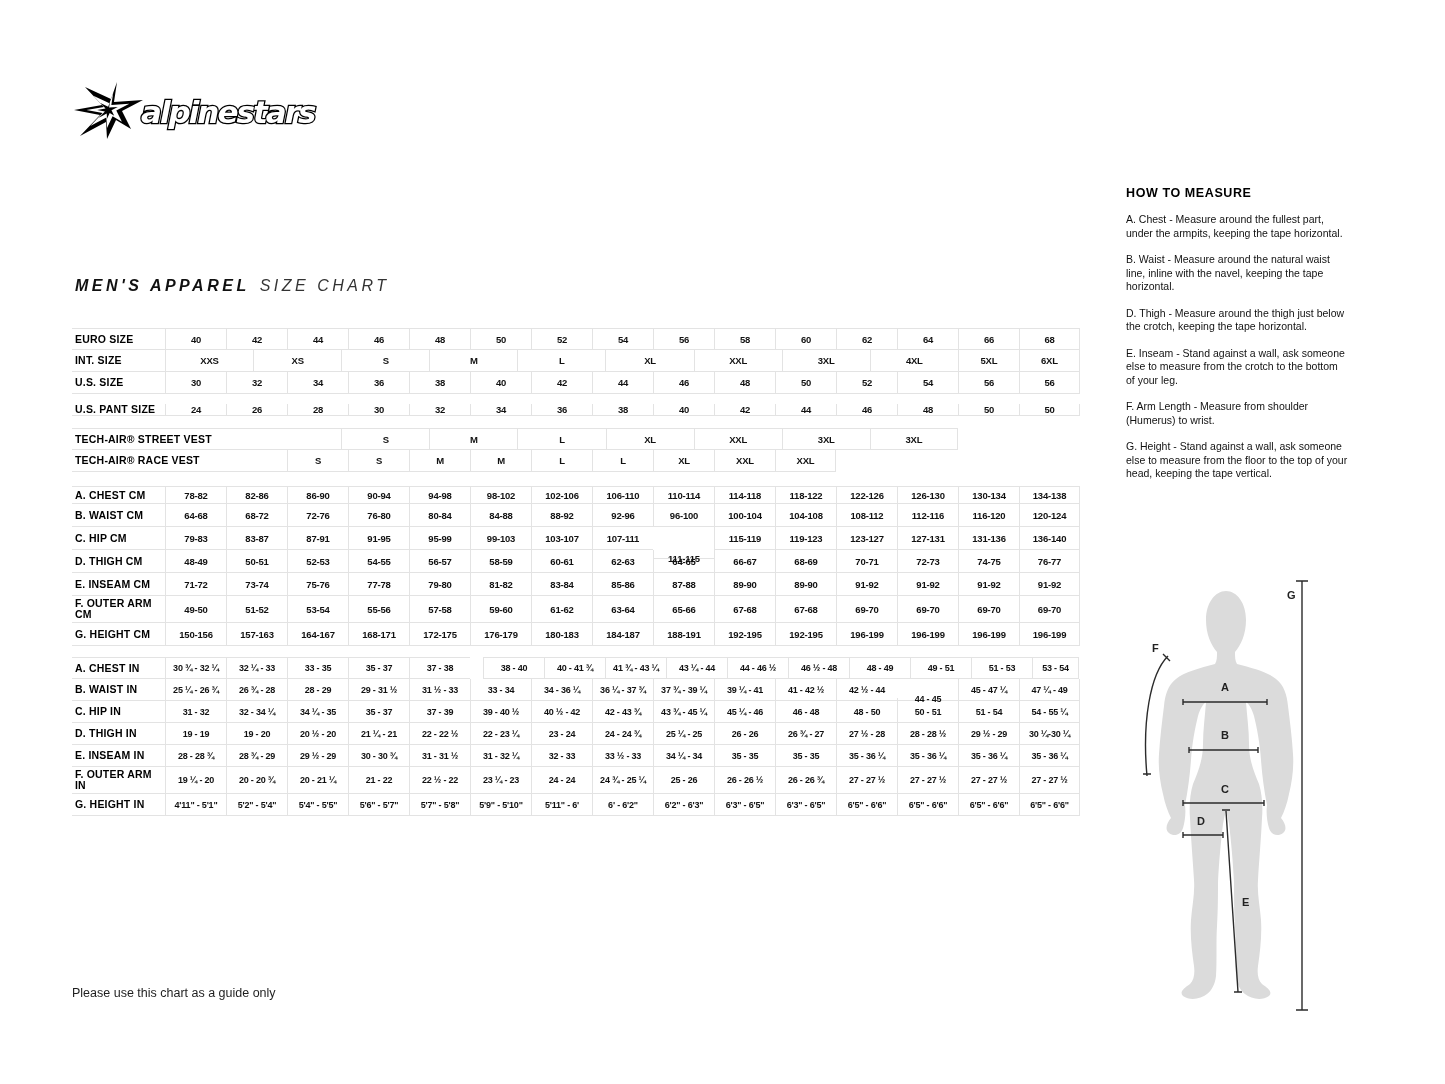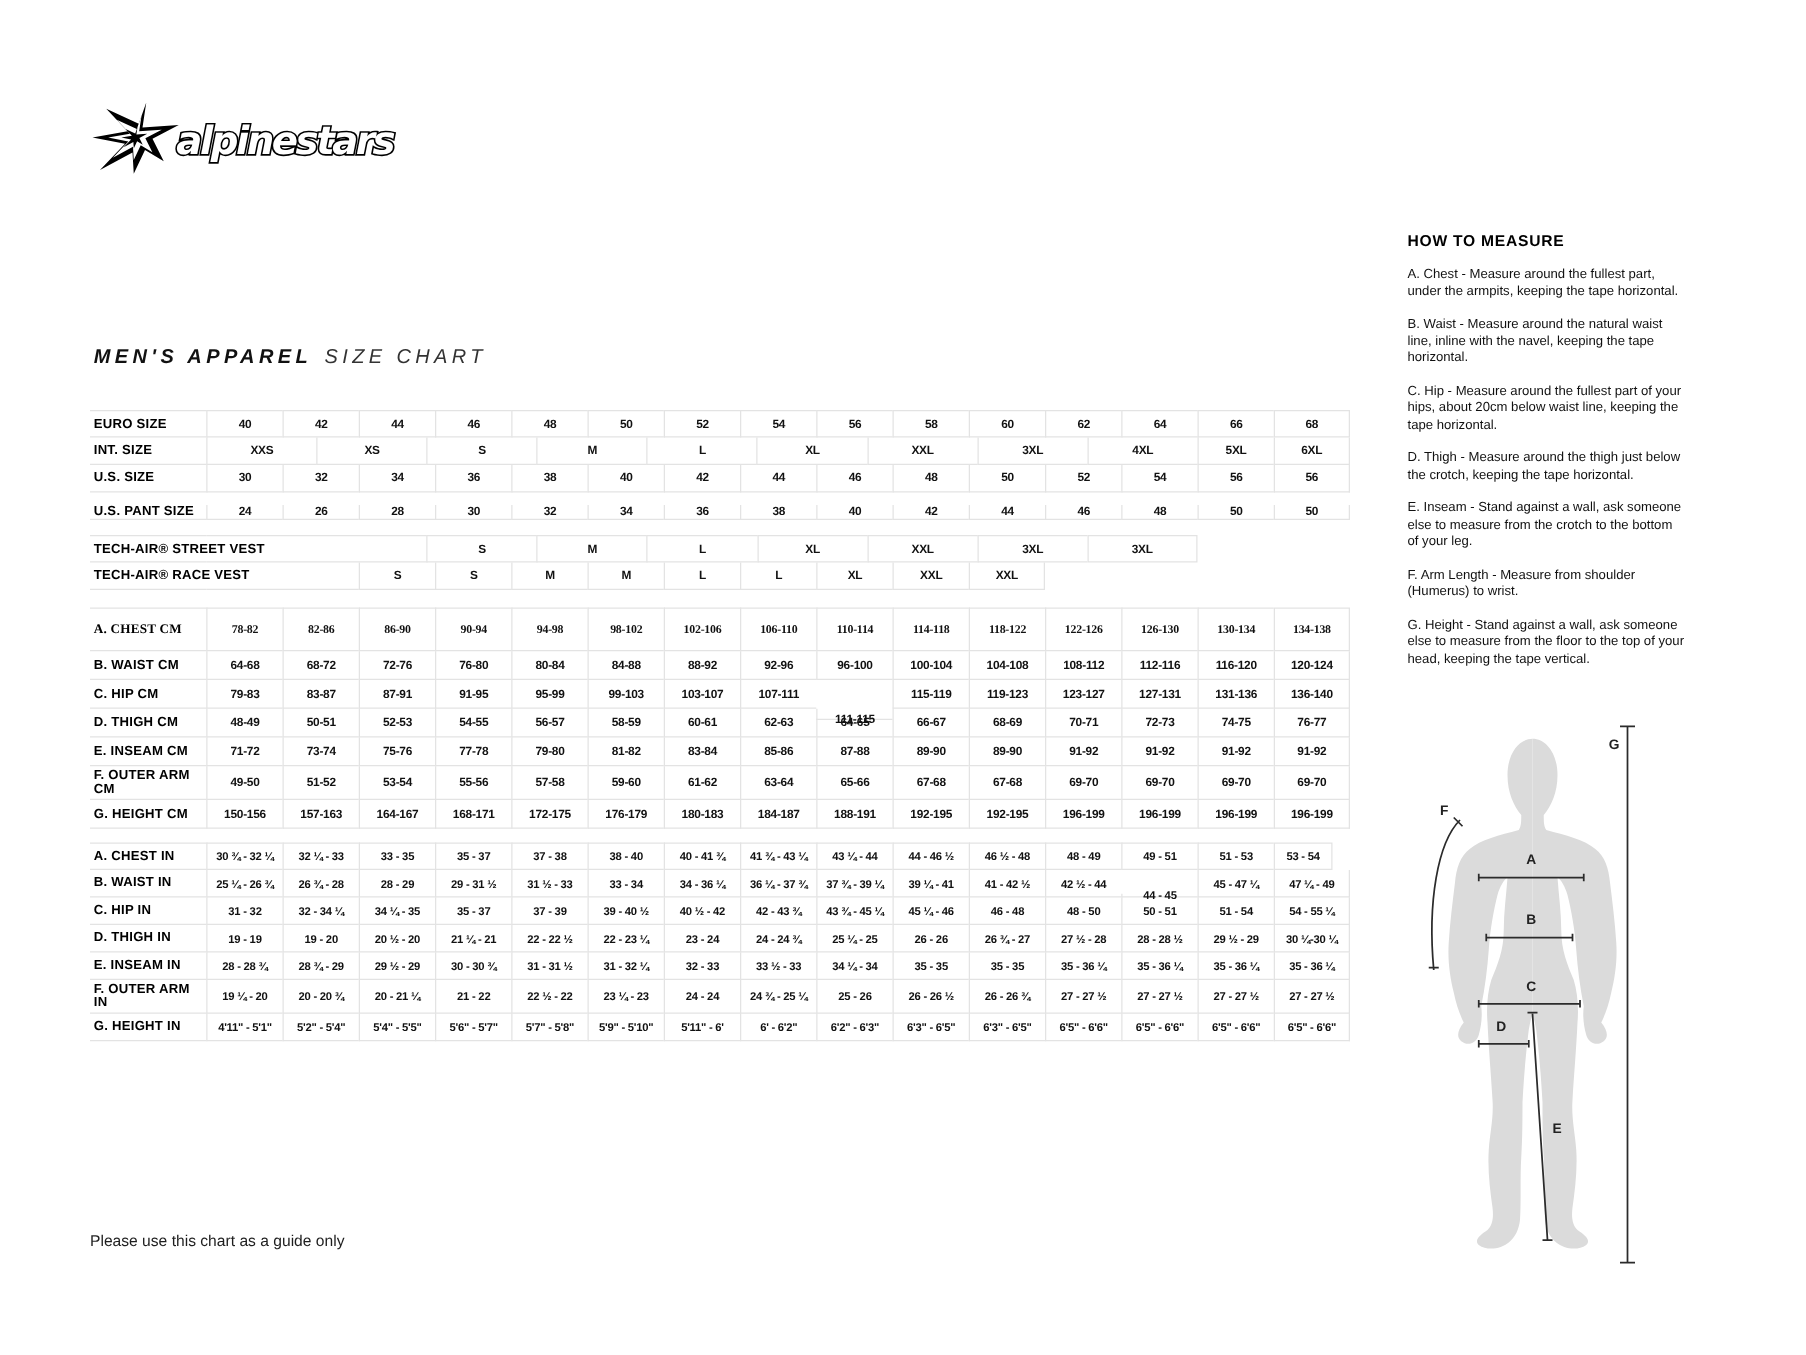--- a/index.html
+++ b/index.html
@@ -152,21 +152,21 @@
         <div class="t-cell" style="width: 61px;">M</div>
         <div class="t-cell" style="width: 61px;">M</div>
         <div class="t-cell" style="width: 61px;">L</div>
         <div class="t-cell" style="width: 61px;">L</div>
         <div class="t-cell" style="width: 61px;">XL</div>
         <div class="t-cell" style="width: 61px;">XXL</div>
         <div class="t-cell lastfill" style="width: 61px;">XXL</div>
         <div class="t-cell blank none" style="width: 244px;"></div>
       </div>
       <div style="height: 14px;"></div>
-      <div class="t-row cm t-first" style="height: 35px; font-family: Liberation Serif, serif;">
+      <div class="t-row cm t-first" style="height: 18px;">
         <div class="t-label">A. CHEST CM</div>
         <div class="t-cell" style="width: 61px;">78-82</div>
         <div class="t-cell" style="width: 61px;">82-86</div>
         <div class="t-cell" style="width: 61px;">86-90</div>
         <div class="t-cell" style="width: 61px;">90-94</div>
         <div class="t-cell" style="width: 61px;">94-98</div>
         <div class="t-cell" style="width: 61px;">98-102</div>
         <div class="t-cell" style="width: 61px;">102-106</div>
         <div class="t-cell" style="width: 61px;">106-110</div>
         <div class="t-cell" style="width: 61px;">110-114</div>
@@ -286,21 +286,21 @@
         <div class="t-cell lastfill" style="width: 61px;">196-199</div>
       </div>
       <div style="height: 11px;"></div>
       <div class="t-row in t-first" style="height: 22px;">
         <div class="t-label">A. CHEST IN</div>
         <div class="t-cell" style="width: 61px;">30 ¾ - 32 ¼</div>
         <div class="t-cell" style="width: 61px;">32 ¼ - 33</div>
         <div class="t-cell" style="width: 61px;">33 - 35</div>
         <div class="t-cell" style="width: 61px;">35 - 37</div>
         <div class="t-cell" style="width: 61px;">37 - 38</div>
-        <div class="t-cell" style="width: 61px;">38 - 40</div>
+        <div class="t-cell" style="width: 61px; margin-left: 13px;">38 - 40</div>
         <div class="t-cell" style="width: 61px;">40 - 41 ¾</div>
         <div class="t-cell" style="width: 61px;">41 ¾ - 43 ¼</div>
         <div class="t-cell" style="width: 61px;">43 ¼ - 44</div>
         <div class="t-cell" style="width: 61px;">44 - 46 ½</div>
         <div class="t-cell" style="width: 61px;">46 ½ - 48</div>
         <div class="t-cell" style="width: 61px;">48 - 49</div>
         <div class="t-cell" style="width: 61px;">49 - 51</div>
         <div class="t-cell" style="width: 61px;">51 - 53</div>
         <div class="t-cell lastfill" style="width: 47px;">53 - 54</div>
       </div>
@@ -413,21 +413,20 @@
         <div class="t-cell lastfill" style="width: 61px;">6'5" - 6'6"</div>
       </div>
       <div style="height: 0px;"></div>
     </div>
 
   <div id="measure">
     <h3>HOW TO MEASURE</h3>
     <div>
         <p class="measure-item">A. Chest - Measure around the fullest part, under the armpits, keeping the tape horizontal.</p>
         <p class="measure-item">B. Waist - Measure around the natural waist line, inline with the navel, keeping the tape horizontal.</p>
-        <p class="measure-item">C. Hip - Measure around the fullest part of your hips, about 20cm below waist line, keeping the tape horizontal.</p>
         <p class="measure-item">D. Thigh - Measure around the thigh just below the crotch, keeping the tape horizontal.</p>
         <p class="measure-item">E. Inseam - Stand against a wall, ask someone else to measure from the crotch to the bottom of your leg.</p>
         <p class="measure-item">F. Arm Length - Measure from shoulder (Humerus) to wrist.</p>
         <p class="measure-item">G. Height - Stand against a wall, ask someone else to measure from the floor to the top of your head, keeping the tape vertical.</p>
       </div>
   </div>
 
   <svg id="figure" width="315" height="458" viewBox="0 0 315 458">
     <defs>
       <path id="halfbody" d="M96,19

